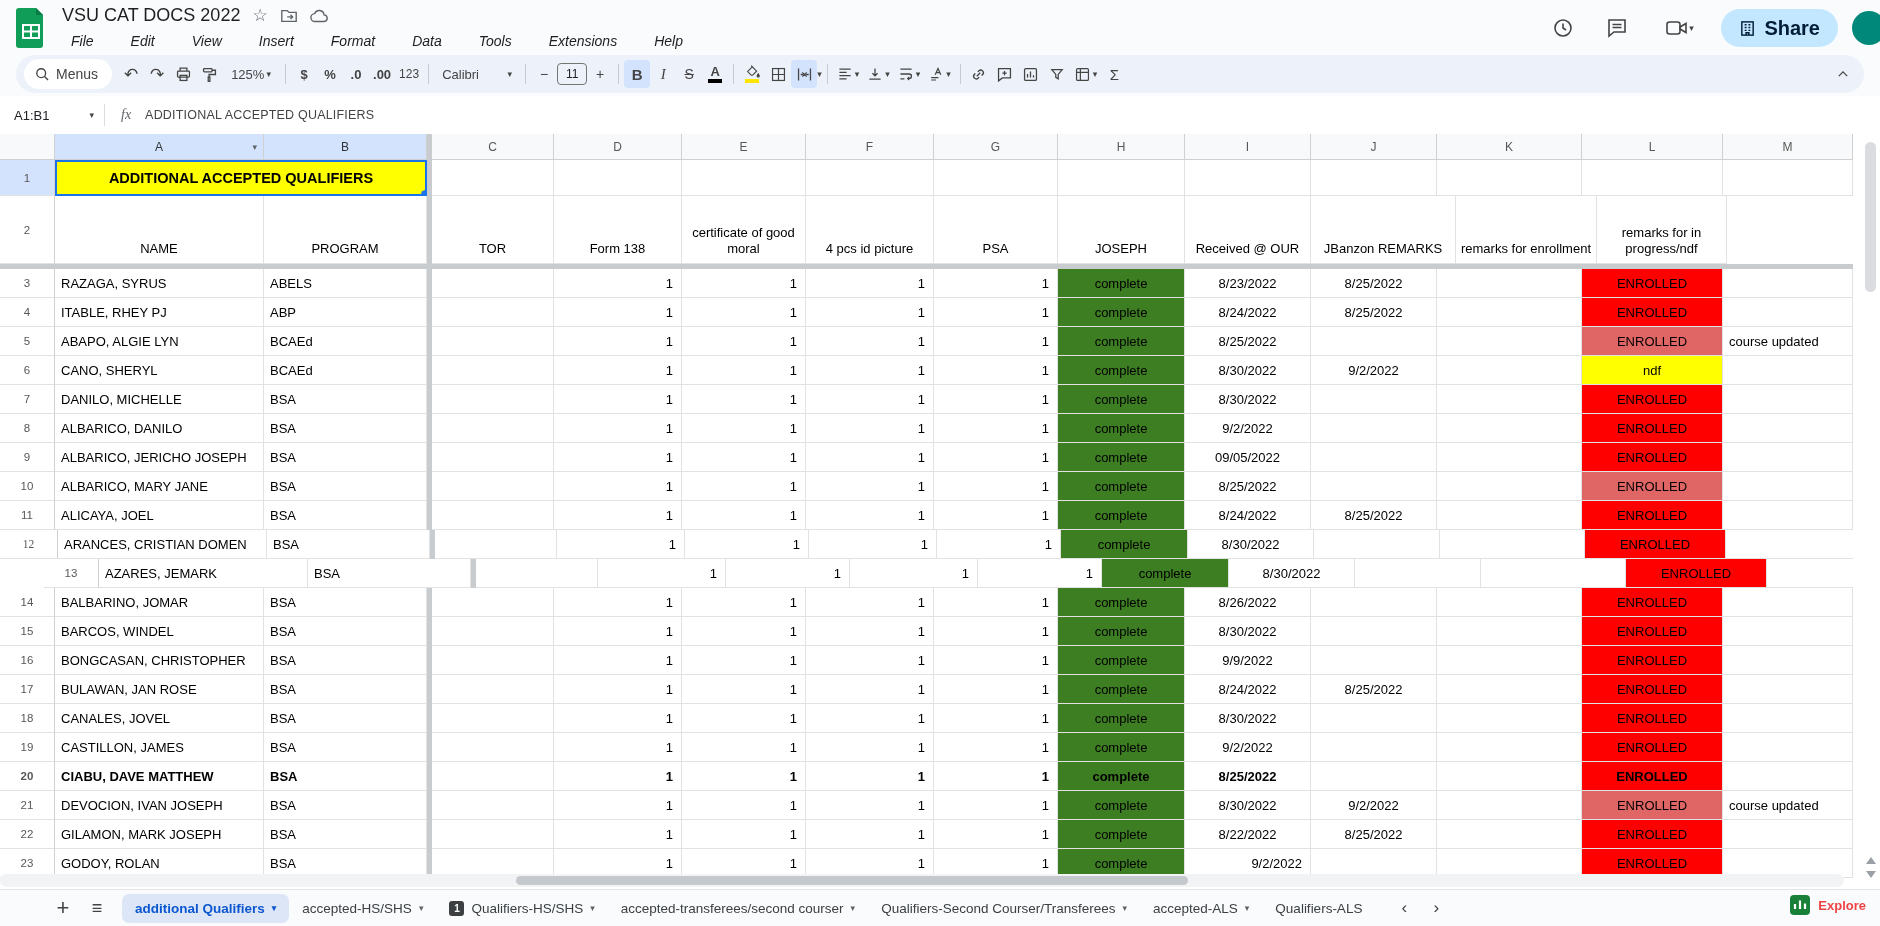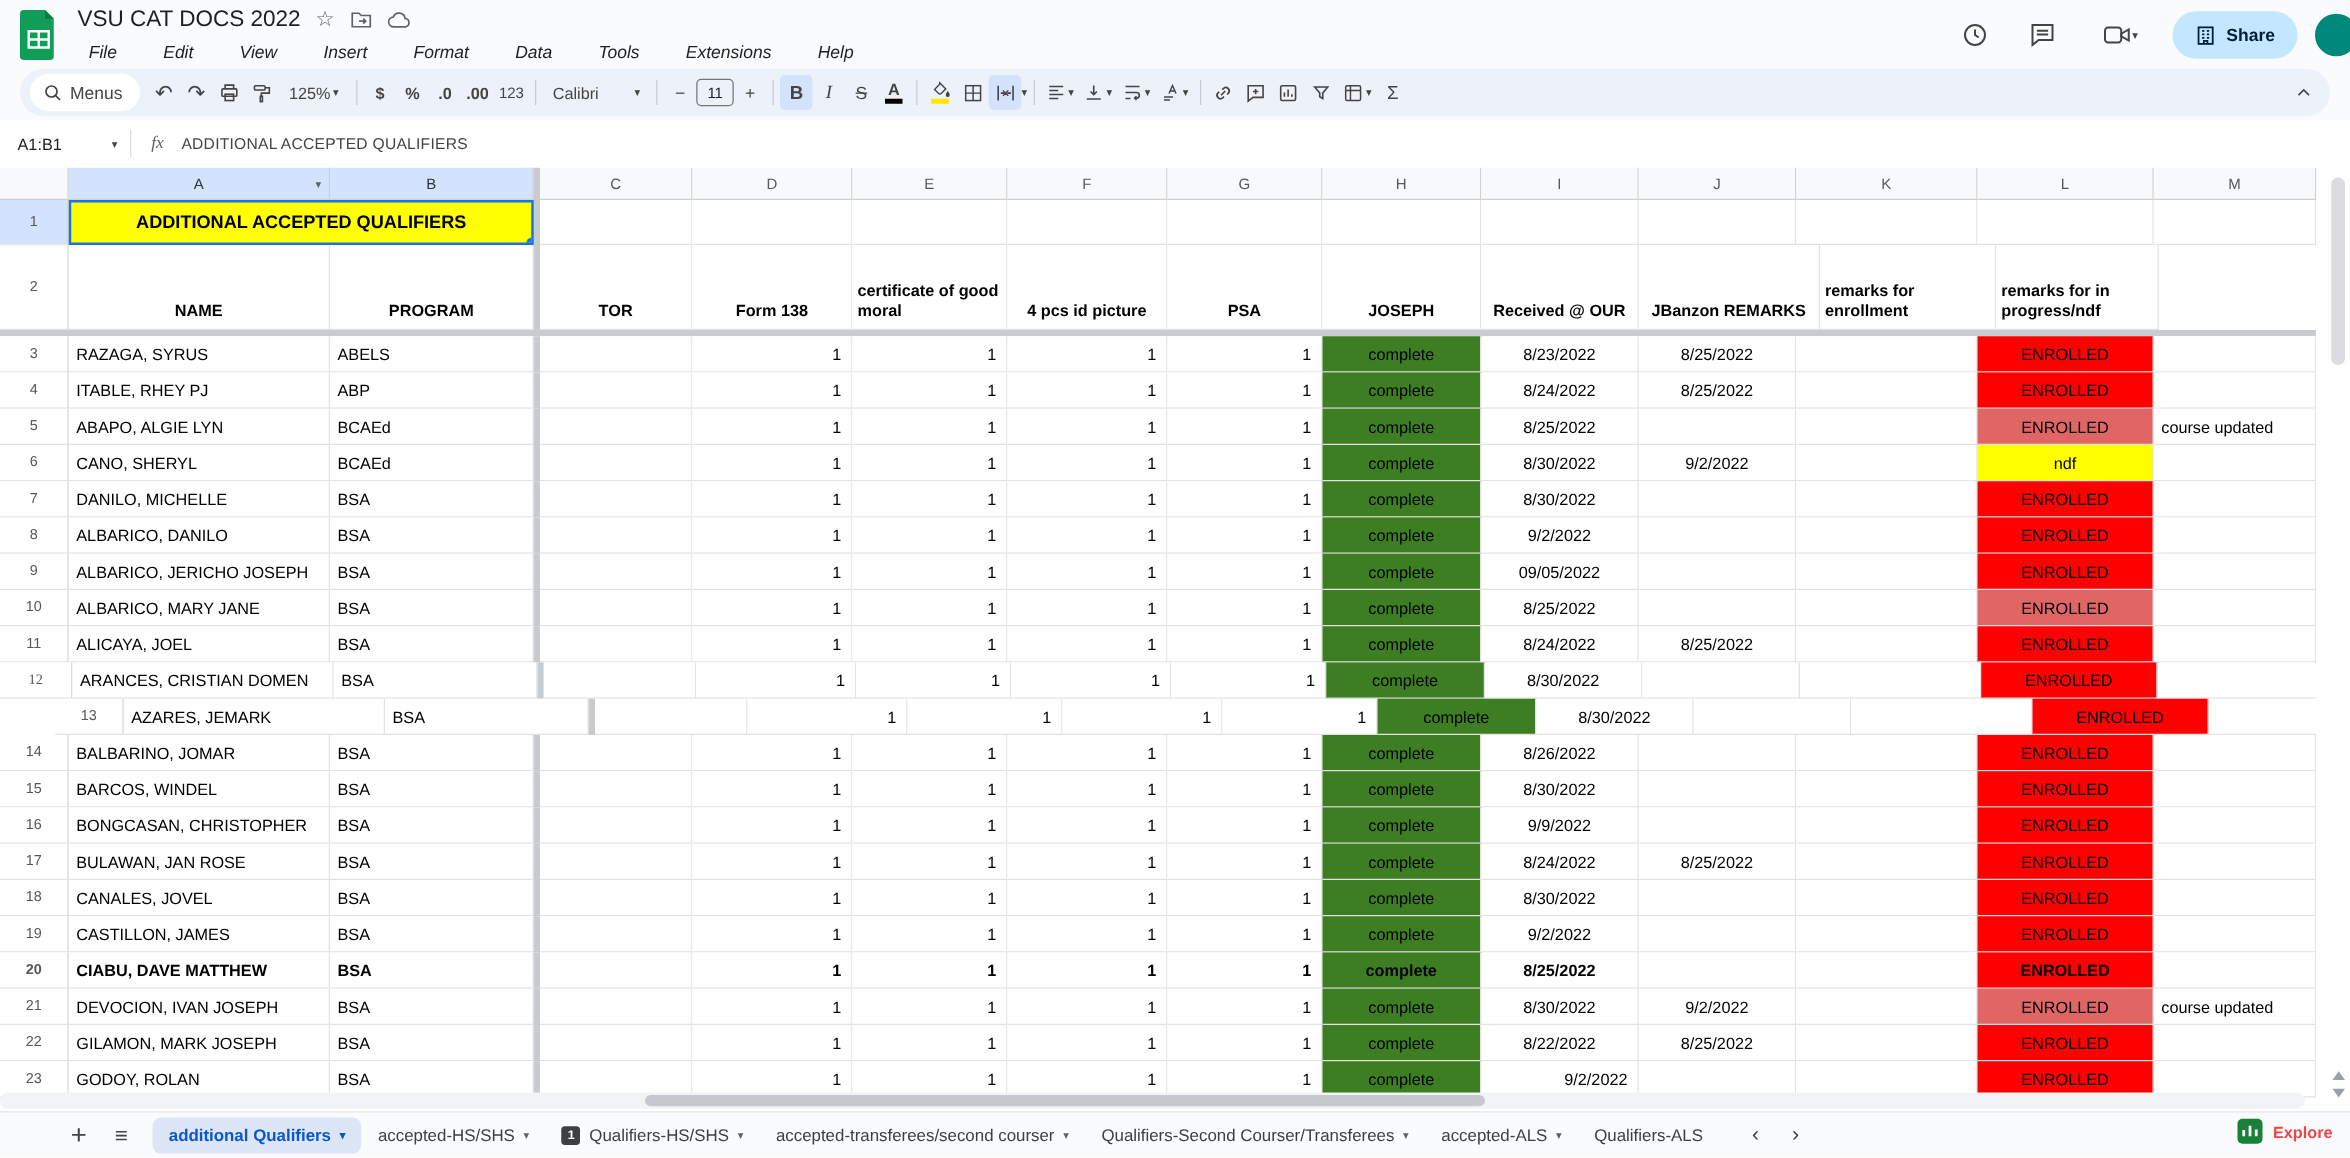--- a/index.html
+++ b/index.html
@@ -13,21 +13,21 @@
   
   #topbar { position:absolute; top:0; left:0; width:1880px; height:56px; background:#f9fbfd; }
   #logo { position:absolute; left:16px; top:8px; }
   #title-block { position:absolute; left:62px; top:5px; display:flex; align-items:center; gap:12px; }
   #doc-title { font-size:18px; color:#1f1f1f; }
   .title-ico { color:#5f6368; }
   #menubar { position:absolute; left:62px; top:31px; display:flex; gap:19px;font-style:italic; }
   .menu-item { font-size:14px; color:#1f1f1f; padding:2px 9px; border-radius:10px; cursor:pointer; }
   #top-right { position:absolute; right:8px; top:8px; display:flex; align-items:center; gap:14px; }
   .top-ico { width:40px; height:40px; display:flex; align-items:center; justify-content:center; border-radius:50%; }
-  #share-btn { height:38px; border-radius:19px; background:#c2e7ff; display:flex; align-items:center; gap:8px; padding:0 18px; color:#001d35; font-size:14px; font-weight:bold; }
+  #share-btn { height:38px; border-radius:19px; background:#c2e7ff; display:flex; align-items:center; gap:8px; padding:0 18px; color:#001d35; font-size:20px; font-weight:bold; }
   #avatar { width:34px; height:34px; border-radius:50%; background:#00897b; margin-right:-14px; }
   .dd { font-size:9px; color:#444; }
 
   
   #toolbar-band { position:absolute; top:54px; left:0; width:1880px; height:42px; background:#f9fbfd; }
   #toolbar { position:absolute; left:16px; right:16px; top:1px; height:38px; background:#edf2fa; border-radius:19px; display:flex; align-items:center; padding:0 8px; }
   .tbtn { height:28px; min-width:26px; padding:0 4px; display:flex; align-items:center; justify-content:center; border-radius:4px; color:#444; font-size:14px; gap:2px; }
   .tbtn.active { background:#d3e3fd; }
   .tsep { width:1px; height:20px; background:#c7cbd1; margin:0 5px; }
   #menus-pill { background:#fff; border-radius:15px; height:30px; display:flex; align-items:center; gap:6px; padding:0 14px 0 10px; font-size:14px; color:#444; margin-right:6px; }
@@ -58,21 +58,21 @@
   .hdr.sel { background:#d3e3fd; color:#2f3438; }
   .rownum { justify-content:center; background:#fff; border-right:1px solid #d0d0d0; border-bottom:1px solid #e2e2e2; color:#575757; font-size:11.5px; }
   .rownum.sel { background:#d3e3fd; }
   .vspace { width:5px; background:#c9cccf; flex:none; }
   #hdivider { height:5px; background:#c9cccf; width:1853px; }
   .al-l { justify-content:flex-start; padding-left:6px; }
   .al-r { justify-content:flex-end; padding-right:8px; }
   .al-c { justify-content:center; }
   .banner-merged { background:#ffff00; border:2px solid #1a73e8; font-weight:bold; font-size:14.5px; color:#000; justify-content:center; position:relative; }
   .sel-handle { position:absolute; right:-5px; bottom:-5px; width:9px; height:9px; border-radius:50%; background:#1a73e8; z-index:5; }
-  .hlabel { font-weight:bold; font-size:13px; color:#000; align-items:flex-end; justify-content:center; text-align:left; white-space:normal; line-height:16px; padding:3px 4px 6px 4px; }
+  .hlabel { font-weight:normal; font-size:13px; color:#000; align-items:flex-end; justify-content:center; text-align:center; white-space:normal; line-height:16px; padding:3px 4px 6px 4px; }
   .col-dd { position:absolute; right:6px; top:50%; transform:translateY(-50%); font-size:9px; color:#5f6368; }
 
   
   #vscroll-track { position:absolute; top:136px; right:2px; width:14px; height:700px; }
   #vscroll-thumb { position:absolute; top:6px; left:1px; width:11px; height:150px; border-radius:6px; background:#dadce0; }
   .vs-arrow { position:absolute; right:4px; width:0; height:0; border-left:5px solid transparent; border-right:5px solid transparent; }
   #vs-up { bottom:62px; border-bottom:7px solid #9aa0a6; }
   #vs-down { bottom:48px; border-top:7px solid #9aa0a6; }
   #hscroll-track { position:absolute; left:0; top:874px; width:1844px; height:13px; background:#f1f3f4; border-radius:7px; }
   #hscroll-thumb { position:absolute; left:516px; top:2px; width:672px; height:9px; background:#c5c9ce; border-radius:5px; }

